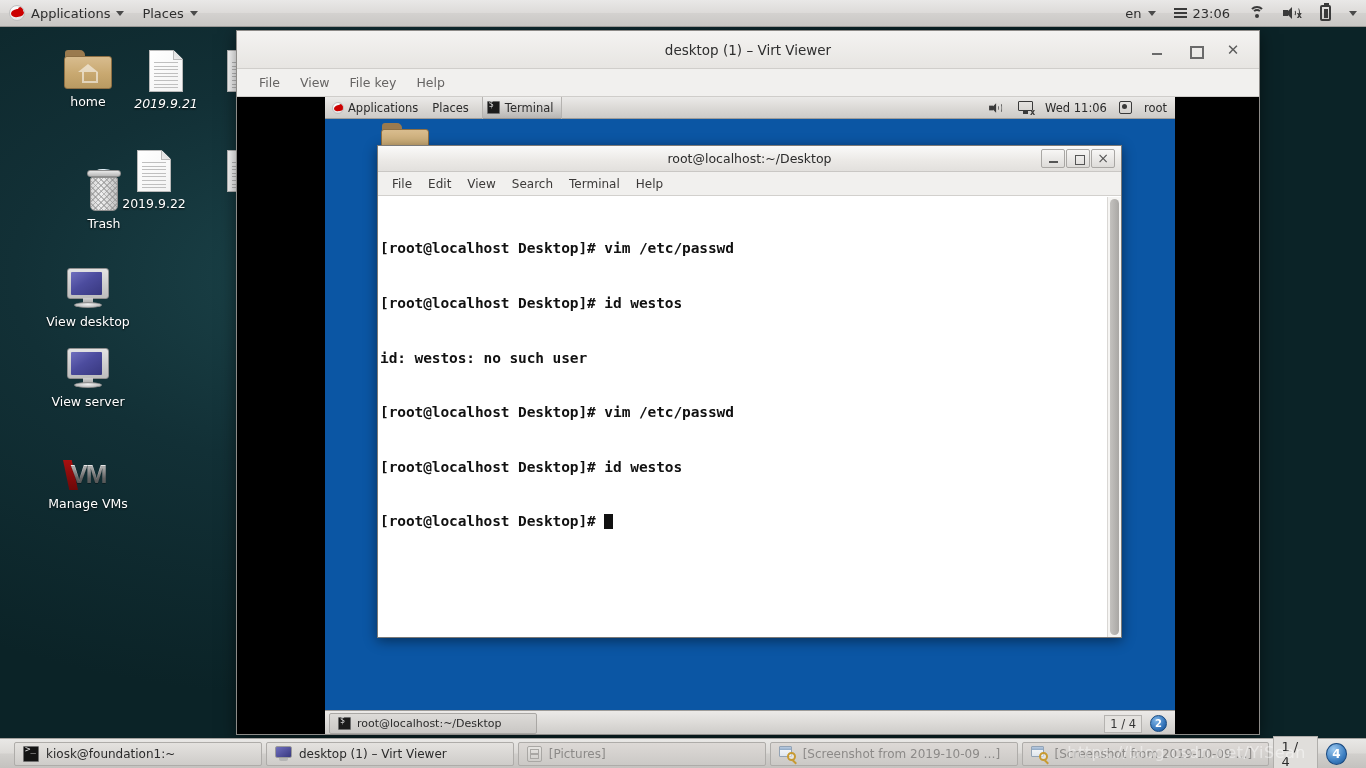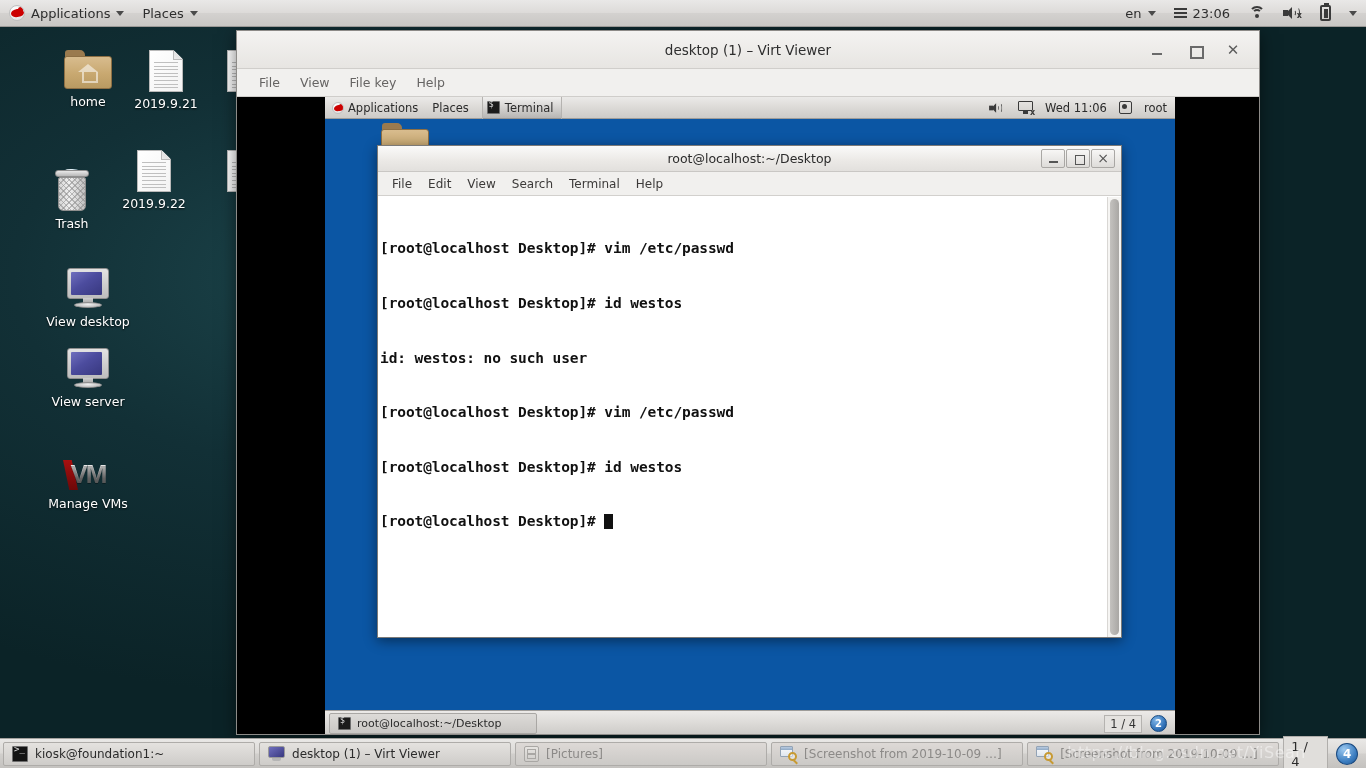--- a/index.html
+++ b/index.html
@@ -419,21 +419,21 @@
     border: 1px solid #174a80;
     color: #fff; font-size: 10px; line-height: 15px; text-align:center;
     font-weight: bold;
   }
 
   
   #bottom-taskbar {
     position: absolute; left:0; bottom:0; width: 1366px; height: 30px;
     background: linear-gradient(to bottom, #e9e8e6 0%, #dcdad7 48%, #d1cfcc 52%, #c4c2bf 100%);
     border-top: 1px solid #a3a19e;
-    display: flex; align-items: center; padding: 0 3px;
+    display: flex; align-items: center; padding: 0 14px;
     z-index: 50;
   }
   .tb-item {
     display: flex; align-items: center; gap: 7px;
     height: 24px; width: 253px; padding: 0 8px; margin-right: 4px;
     background: linear-gradient(to bottom,#e4e2df,#ceccc9);
     border: 1px solid #aeaca9; border-radius: 2px;
     font-size: 12px; color: #2b2b2b;
     white-space: nowrap; overflow: hidden;
     cursor: default;
@@ -512,21 +512,21 @@
 
 <div class="desk-icon" style="left:40px; top:48px;">
   <div class="ico-folder">
     <div class="tab"></div>
       <div class="body"></div>
       <div class="house"></div>
   </div>
   <div class="lbl">home</div>
 </div>
 
-<div class="desk-icon" style="left:24px; top:168px;text-align:right;">
+<div class="desk-icon" style="left:56px; top:168px;text-align:right;">
   <div class="ico-trash">
     <div class="crumple"></div>
       <div class="lid"></div>
       <div class="can"></div>
   </div>
   <div class="lbl">Trash</div>
 </div>
 
 <div class="desk-icon" style="left:40px; top:268px;">
   <div class="ico-mon">
@@ -547,21 +547,21 @@
 </div>
 
 <div class="desk-icon" style="left:40px; top:458px;">
   <div class="ico-vm">
     <div class="red"></div>
     <div class="txt">VM</div>
   </div>
   <div class="lbl">Manage VMs</div>
 </div>
 
-<div class="desk-icon" style="left:118px; top:50px;">
+<div class="desk-icon" style="left:118px; top:50px;font-style:italic;">
   <div class="ico-doc">
     <div class="pg"></div>
       <div class="fold"></div>
     <div class="lines">
         <i></i>
         <i></i>
         <i></i>
         <i></i>
         <i></i>
         <i></i>

